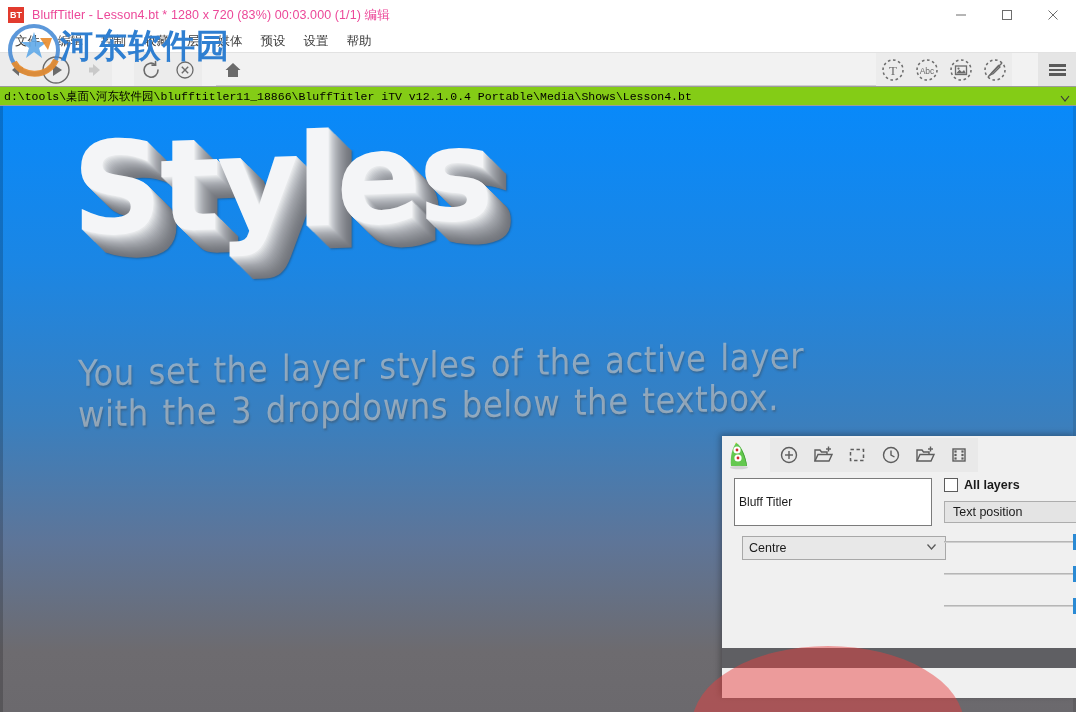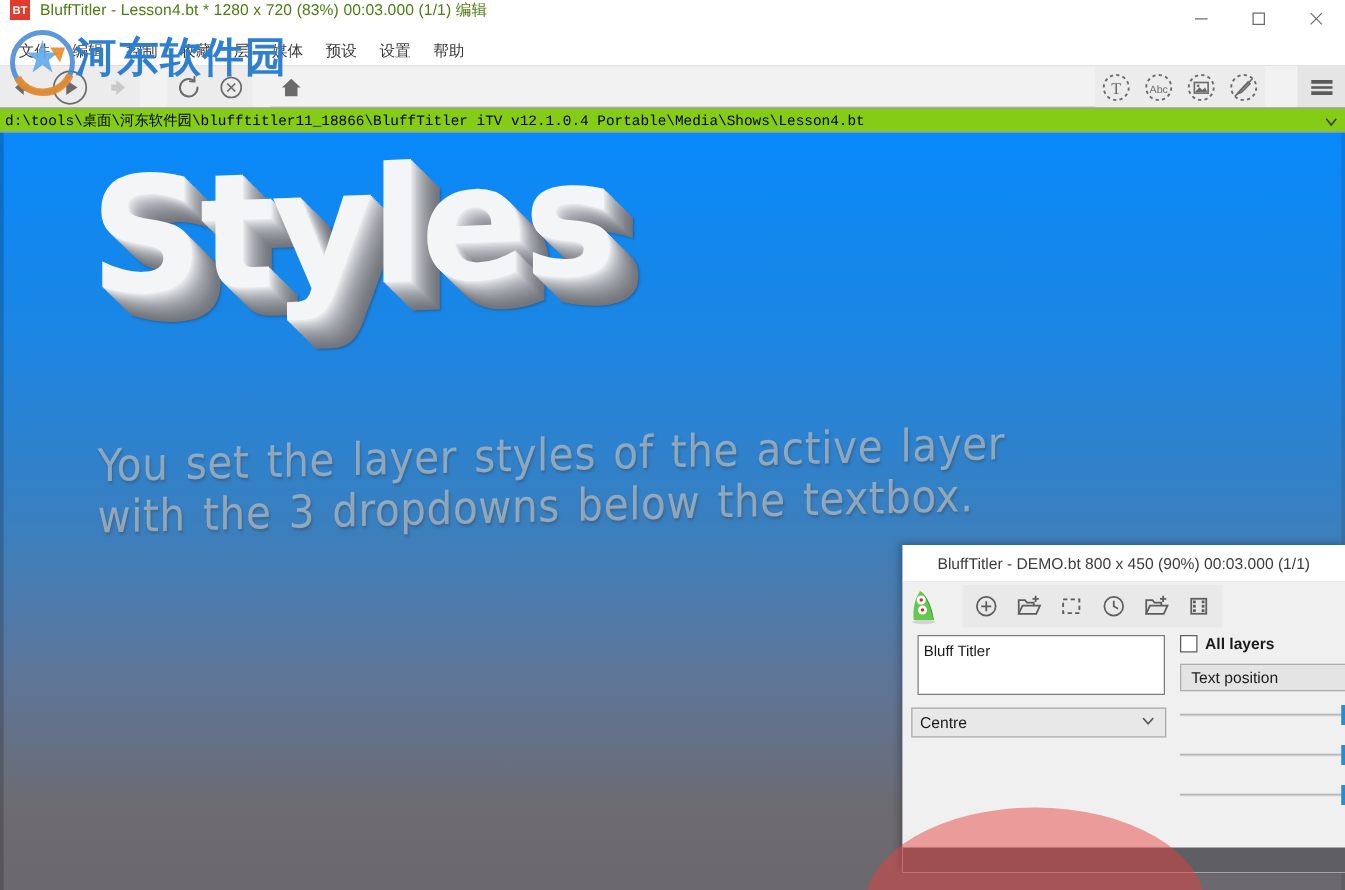--- a/index.html
+++ b/index.html
@@ -14,35 +14,35 @@
     width: 1076px; height: 712px;
     background: #ffffff;
     overflow: hidden;
   }
 
   
   .titlebar {
     position: absolute; top: 0; left: 0;
     width: 1076px; height: 30px;
     background: #ffffff;
-    display: flex; align-items: flex-start;
+    display: flex; align-items: center;
     border-bottom: none;
   }
   .app-icon {
     width: 16px; height: 16px;
     margin-left: 8px; margin-right: 8px;
     background: #e23b2e;
     color: #ffffff;
     font-size: 9px; font-weight: bold;
     line-height: 16px; text-align: center;
     font-family: "Liberation Sans", sans-serif;
     flex: 0 0 auto;
   }
   .title-text {
-    font-size: 12.5px; color: #4d7c0f;
+    font-size: 12.5px; color: #ec4899;
     white-space: nowrap;
     letter-spacing: 0.1px;
   }
   .winbtns {
     position: absolute; right: 0; top: 0;
     height: 30px; display: flex;
   }
   .winbtn {
     width: 46px; height: 30px;
     display: flex; align-items: center; justify-content: center;
@@ -206,23 +206,23 @@
     color: #5d5d5d;
   }
   .ibtn svg { display: block; }
 
   .inset-body { position: relative; height: 194px; background: #f0f0f0; }
   .textbox {
     position: absolute; left: 12px; top: 4px;
     width: 198px; height: 48px;
     background: #ffffff; border: 1px solid #7b7b7b;
     font-size: 12px; color: #1b1b1b;
-    padding: 5px 4px; line-height: 15px;
-  }
-  .dropdowns { position: absolute; left: 7px; top: 62px; width: 204px; }
+    padding: 16px 4px; line-height: 15px;
+  }
+  .dropdowns { position: absolute; left: 20px; top: 62px; width: 204px; }
   .dd {
     height: 24px; width: 204px;
     background: #e8e8e8; border: 1px solid #a8a8a8;
     margin-bottom: 7px;
     display: flex; align-items: center;
     padding-left: 6px;
     font-size: 12.5px; color: #1b1b1b;
     position: relative;
   }
   .dd .chev {
@@ -445,23 +445,20 @@
       <div class="styles-3d">Styles</div>
     </div>
 
     <div class="subtitle">
       <span class="ln">You set the layer styles of the active layer</span>
       <span class="ln ln2">with the 3 dropdowns below the textbox.</span>
     </div>
 
     <div class="inset">
 
-      <div class="inset-title">
-        <span>BluffTitler - DEMO.bt 800 x 450 (90%) 00:03.000 (1/1)</span>
-      </div>
 
       <div class="inset-toolbar">
         <div class="mascot">
           <svg width="36" height="34" viewBox="0 0 36 34">
             <path d="M10 4 L11.5 7 L9 6.5 Z" fill="#e8d93a"></path>
             <path d="M10.5 5 C6 9 4 20 5 28 L21 28 C20 20 16 8 10.5 5 Z" fill="#64c84f"></path>
             <path d="M13 8 C17 14 19.5 22 20.5 28 L21 28 C20 20 17 12 13 8 Z" fill="#3f9b32"></path>
             <circle cx="11" cy="12" r="3.6" fill="#ffffff"></circle>
             <circle cx="11" cy="12" r="1.4" fill="#d02b2b"></circle>
             <circle cx="12" cy="20" r="3.6" fill="#ffffff"></circle>

